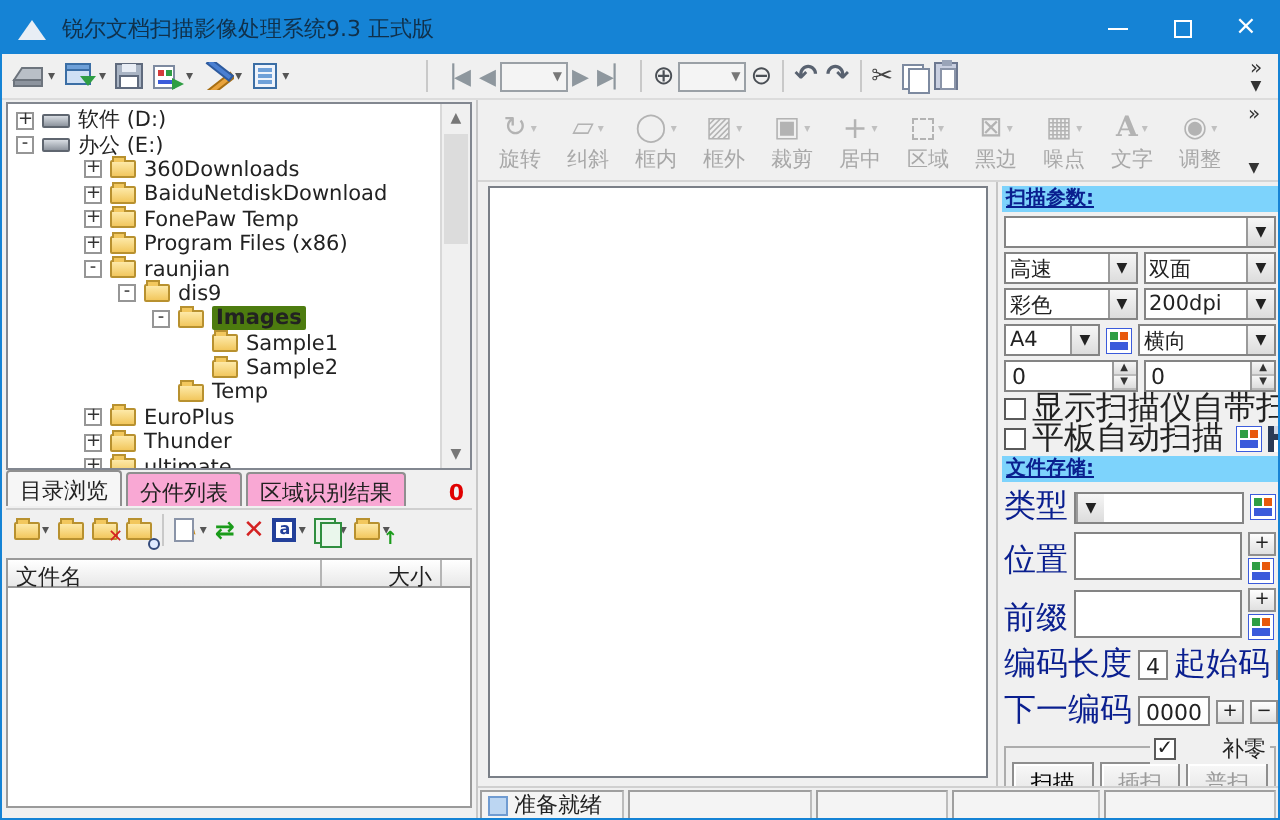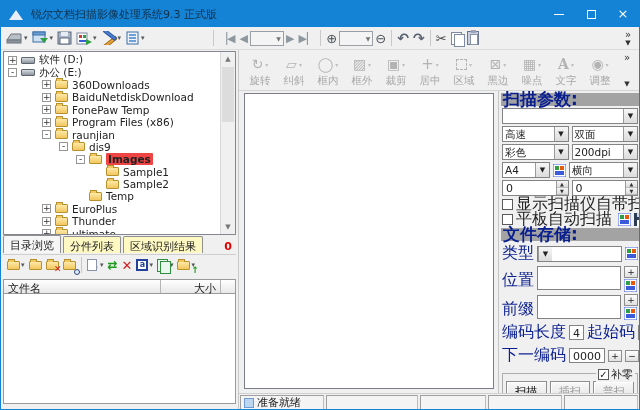--- a/index.html
+++ b/index.html
@@ -52,27 +52,27 @@
   .exp { width:9px; height:9px; border:1px solid #969696; background:#fff; font-size:9px; line-height:7px;
     text-align:center; color:#333; margin-right:4px; flex:none; }
   .noexp { width:13px; flex:none; }
   .fico { width:13px; height:9px; background:linear-gradient(#fde9a8,#f2c75d); border:1px solid #b8912f;
     border-radius:1px; margin-right:4px; flex:none; position:relative; }
   .fico:before { content:""; position:absolute; left:0; top:-3px; width:5px; height:2px;
     background:#f2c75d; border:1px solid #b8912f; border-bottom:none; }
   .dico { width:14px; height:7px; background:linear-gradient(#d7dce2,#8d949e); border:1px solid #5f6670;
     border-radius:1px; margin-right:4px; flex:none; }
   .l0{padding-left:4px;} .l1{padding-left:38px;} .l2{padding-left:55px;} .l3{padding-left:72px;} .l4{padding-left:89px;}
-  .sel { background:#ef4444; font-weight:bold; padding:0 2px; border-radius:1px; }
+  .sel { background:#4d7c0f; font-weight:bold; padding:0 2px; border-radius:1px; }
   .vsb { position:absolute; right:0; top:0; width:15px; height:100%; background:#f0f0f0; border-left:1px solid #d8d8d8; }
   .vsb .ar { height:14px; display:flex; align-items:center; justify-content:center; font-size:7px; color:#777; }
   .vsb .ar.dn { position:absolute; bottom:0; left:0; right:0; }
   .vsb .thumb { position:absolute; top:15px; left:1px; right:1px; height:55px; background:#dcdcdc; }
   .tabs { position:absolute; left:2px; top:185px; right:2px; height:18px; display:flex; align-items:flex-end; }
-  .tab { height:17px; padding:2px 6px 0; border:1px solid #8f8f8f; border-bottom:none; background:#fef9c3;
+  .tab { height:17px; padding:2px 6px 0; border:1px solid #8f8f8f; border-bottom:none; background:#f9a8d4;
     margin-right:2px; font-size:11px; color:#222; border-radius:2px 2px 0 0; }
   .tab.active { background:#f6f6f6; height:18px; font-weight:normal; }
   .badge { margin-left:auto; color:#e00000; font-weight:bold; padding-right:4px; }
   .ftb { position:absolute; left:2px; top:204px; right:2px; height:21px; border-top:1px solid #cfcfcf;
     display:flex; align-items:center; padding:0 2px; background:#f0f0f0; }
   .fbtn { height:18px; display:flex; align-items:center; padding:0 2px; position:relative; }
   .ov { position:absolute; font-weight:bold; }
   .ov-x { right:-1px; bottom:0px; color:#d42222; font-size:9px; }
   .ov-mag { right:-2px; bottom:-1px; width:6px; height:6px; border:1.5px solid #334a7a; border-radius:50%; background:#dfeaff; }
   .ov-up { right:-2px; bottom:-1px; color:#1a9b1a; font-size:9px; }
@@ -97,21 +97,21 @@
   .ibtn .icr { height:19px; display:flex; align-items:center; color:#b3b3b3; font-size:14px; }
   .ibtn .icr .dd2 { font-size:6px; color:#c0c0c0; margin-left:2px; }
   .ibtn .lbl { font-size:10.5px; color:#a8a8a8; line-height:12px; }
   .dashbox { width:11px; height:11px; border:1px dashed #b3b3b3; }
   .ovfl2 { margin-left:auto; align-self:stretch; display:flex; flex-direction:column; justify-content:space-between;
     padding:2px 2px; width:16px; align-items:center; }
   .canvas { position:absolute; left:243px; top:92px; width:250px; height:296px; background:#fff; border:1px solid #7a7f87; }
   
   .rpanel { position:absolute; left:497px; top:90px; width:143px; height:302px; background:#f0f0f0;
     border-left:1px solid #c5c5c5; padding:2px 3px; display:flex; flex-direction:column; gap:2px; overflow:hidden; }
-  .secbar { background:#a3a3a3; color:#0a1f8f; font-weight:bold; font-size:17px; padding:0 2px; height:13px; line-height:13px; margin:0 -1px; }
+  .secbar { background:#7dd3fc; color:#0a1f8f; font-weight:bold; font-size:10px; padding:0 2px; height:13px; line-height:13px; margin:0 -1px;text-decoration:underline; }
   .row { display:flex; align-items:center; gap:3px; }
   .cmb { height:16px; border:1px solid #848484; background:#fff; display:flex; align-items:stretch; flex:1; min-width:0; }
   .cmb .val { flex:1; padding:1px 2px; font-size:10.5px; overflow:hidden; white-space:nowrap; }
   .cmb .btn { width:14px; background:linear-gradient(#f6f6f6,#dcdcdc); border-left:1px solid #9a9a9a;
     display:flex; align-items:center; justify-content:center; font-size:7px; color:#222; }
   .spin { height:16px; border:1px solid #848484; background:#fff; display:flex; flex:1; }
   .spin .val { flex:1; padding:1px 3px; }
   .spin .ud { width:12px; display:flex; flex-direction:column; border-left:1px solid #9a9a9a; }
   .spin .ud div { flex:1; background:linear-gradient(#f6f6f6,#dcdcdc); font-size:5px; color:#333;
     display:flex; align-items:center; justify-content:center; border-bottom:1px solid #bbb; }
@@ -625,28 +625,28 @@
       <div class="nfield" style="flex:1;text-align:left;">0000</div>
       <div class="sqbtn">+</div>
       <div class="sqbtn">−</div>
     </div>
     <div class="grpbox">
       <button class="btn3d">扫描</button>
       <button class="btn3d dis">插扫</button>
       <button class="btn3d dis">普扫</button>
       <div class="padzero">
         <span class="cbx">✓</span>
-        <span style="font-size:11px;">补零</span>
+        <span style="font-size:11px;margin-left:21px;">补零</span>
       </div>
     </div>
 
   </div>
 
   <div class="status">
-    <div class="scell" style="width:84px;">
+    <div class="scell" style="width:72px;">
       <span class="sicon"></span>
       <span>准备就绪</span>
     </div>
     <div class="scell" style="width:92px;"></div>
     <div class="scell" style="width:66px;"></div>
     <div class="scell" style="width:74px;"></div>
     <div class="scell" style="flex:1;"></div>
   </div>
 
 </div>

